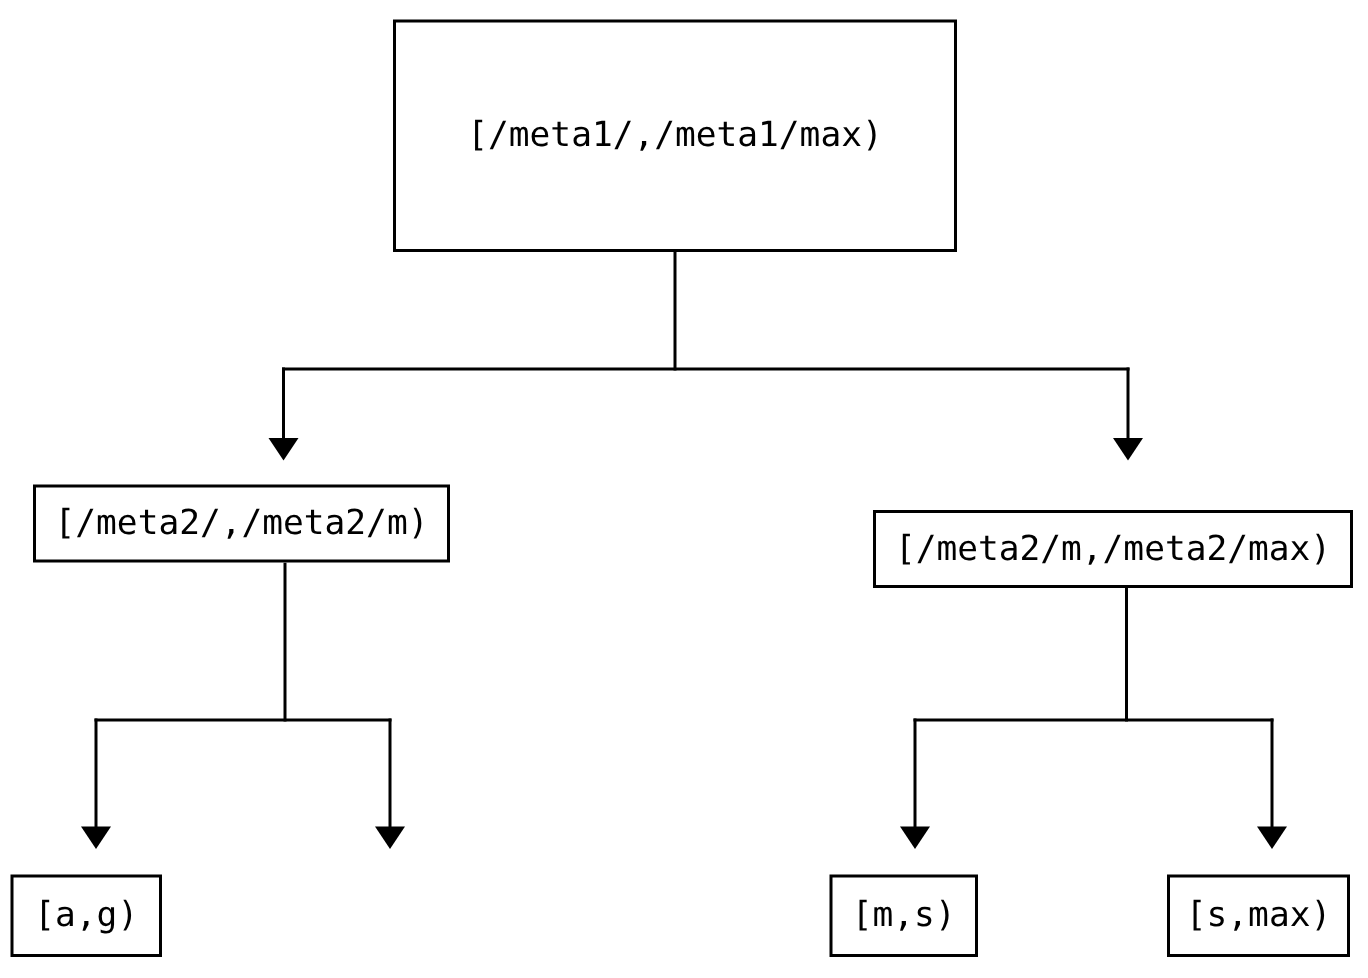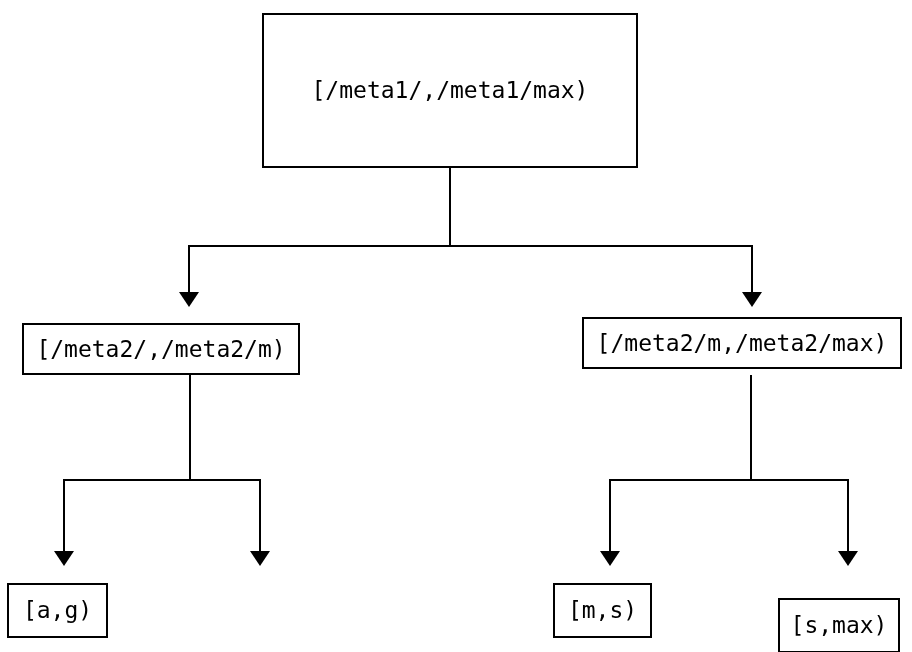--- a/index.html
+++ b/index.html
@@ -29,25 +29,25 @@
     display: flex;
     align-items: center;
     justify-content: center;
     color: var(--text);
     font-size: 23px;
     line-height: 1;
     white-space: nowrap;
   }
   .node-root   { left: 262px; top: 13px;  width: 376px; height: 155px; }
   .node-l      { left: 22px;  top: 323px; width: 278px; height: 52px; }
-  .node-r      { left: 582px; top: 317px; width: 320px; height: 52px; }
+  .node-r      { left: 582px; top: 340px; width: 320px; height: 52px; }
   .node-ll     { left: 7px;   top: 583px; width: 101px; height: 55px; text-align: right; }
   .node-lr     { left: 203px; top: 583px; width: 99px;  height: 55px; }
   .node-rl     { left: 553px; top: 583px; width: 99px;  height: 55px; }
-  .node-rr     { left: 778px; top: 598px; width: 122px; height: 55px; }
+  .node-rr     { left: 778px; top: 583px; width: 122px; height: 55px; }
   .connectors line    { stroke: var(--line); stroke-width: 2px; }
   .connectors polygon { fill: var(--line); }
 </style>
 </head>
 <body>
 
 <div class="diagram">
 
   <svg class="connectors" viewBox="0 0 912 652" xmlns="http://www.w3.org/2000/svg">
 

